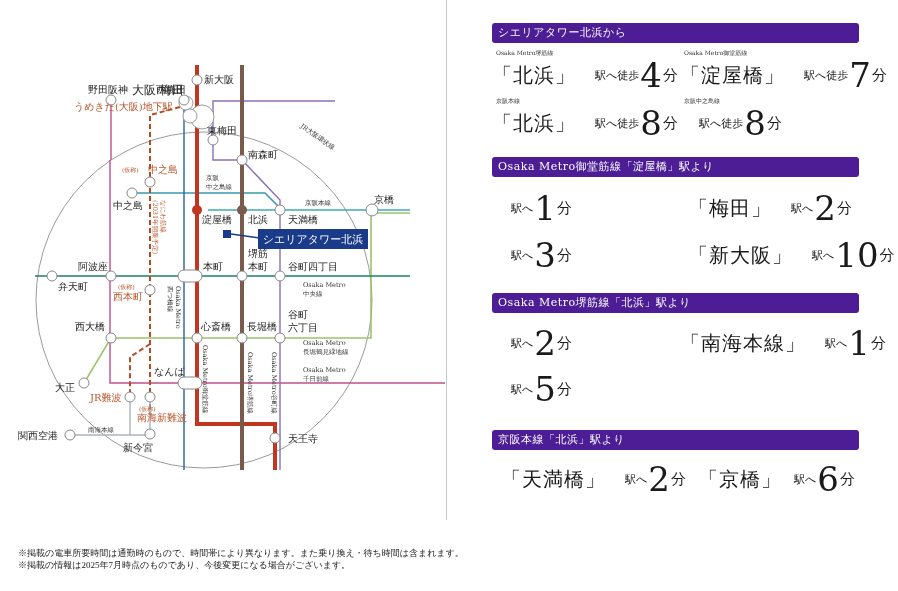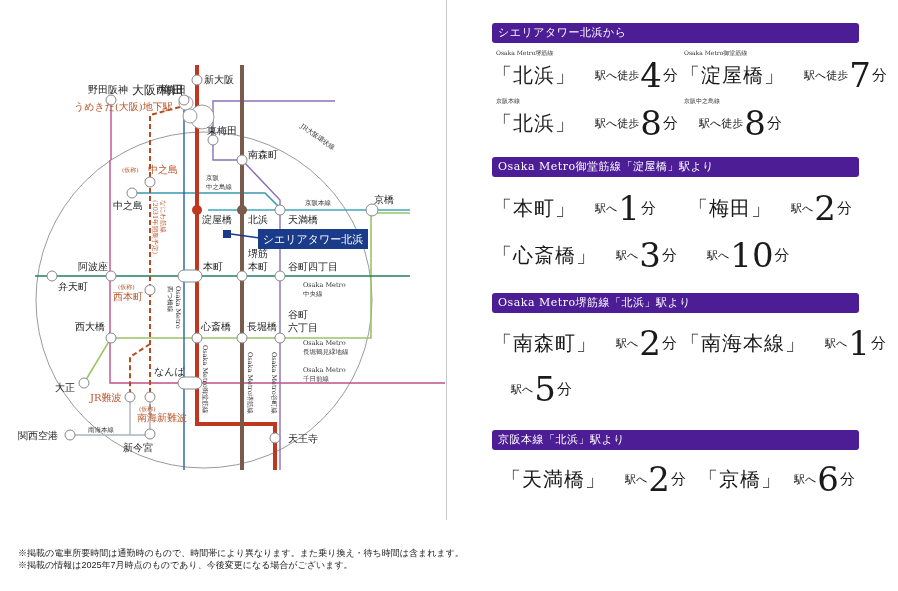--- a/index.html
+++ b/index.html
@@ -12,21 +12,21 @@
   .panel { position:absolute; left:492px; top:0; width:395px; }
   .sec-head { position:absolute; left:0; width:367px; height:20px; background:#4c1d95; border-radius:3px;
               color:#fff; font-size:11px; line-height:20px; padding-left:6px; letter-spacing:0.5px; white-space:nowrap; }
   .entry { position:absolute; white-space:nowrap; display:flex; align-items:center; }
   .entry .line { position:absolute; left:4px; top:-9px; font-size:6px; color:#333; white-space:nowrap; }
   .entry .st { font-size:20px; letter-spacing:1px; }
   .entry .ek { font-size:11px; margin-left:19px; }
   .entry .num { font-size:34px; line-height:1; margin:0 1px; }
   .entry .fun { font-size:15px; }
 
-  .notes { position:absolute; left:18px; top:547px; font-size:9px; line-height:12px; color:#222; font-family:Liberation Sans, sans-serif; }
+  .notes { position:absolute; left:18px; top:547px; font-size:9px; line-height:12px; color:#222; font-family:Liberation Serif, serif; }
 </style>
 </head>
 <body>
 
 <svg id="map" viewBox="0 0 445 520" xmlns="http://www.w3.org/2000/svg">
 
   <circle cx="204" cy="300" r="168" fill="none" stroke="#9a9a9a" stroke-width="1"></circle>
 
   <polyline points="110,160 110,383 445,383" fill="none" stroke="#c0508a" stroke-width="1.4"></polyline>
 
@@ -185,46 +185,44 @@
   </div>
   <div class="entry" style="left:188px; top:106px">
     <span class="line">京阪中之島線</span>
     <span class="ek">駅へ徒歩</span>
     <span class="num">8</span>
     <span class="fun">分</span>
   </div>
 
   <div class="sec-head" style="top:157px">Osaka Metro御堂筋線「淀屋橋」駅より</div>
   <div class="entry" style="left:0; top:191px">
-    <span class="st">「本町」</span>
     <span class="ek">駅へ</span>
     <span class="num">1</span>
     <span class="fun">分</span>
   </div>
   <div class="entry" style="left:196px; top:191px">
     <span class="st">「梅田」</span>
     <span class="ek">駅へ</span>
     <span class="num">2</span>
     <span class="fun">分</span>
   </div>
   <div class="entry" style="left:0; top:238px">
-    <span class="st">「心斎橋」</span>
     <span class="ek">駅へ</span>
     <span class="num">3</span>
     <span class="fun">分</span>
   </div>
   <div class="entry" style="left:196px; top:238px">
+    <span class="st">「新大阪」</span>
     <span class="ek">駅へ</span>
     <span class="num">10</span>
     <span class="fun">分</span>
   </div>
 
   <div class="sec-head" style="top:293px">Osaka Metro堺筋線「北浜」駅より</div>
   <div class="entry" style="left:0; top:326px">
-    <span class="st">「南森町」</span>
     <span class="ek">駅へ</span>
     <span class="num">2</span>
     <span class="fun">分</span>
   </div>
   <div class="entry" style="left:188px; top:326px">
     <span class="st">「南海本線」</span>
     <span class="ek">駅へ</span>
     <span class="num">1</span>
     <span class="fun">分</span>
   </div>

